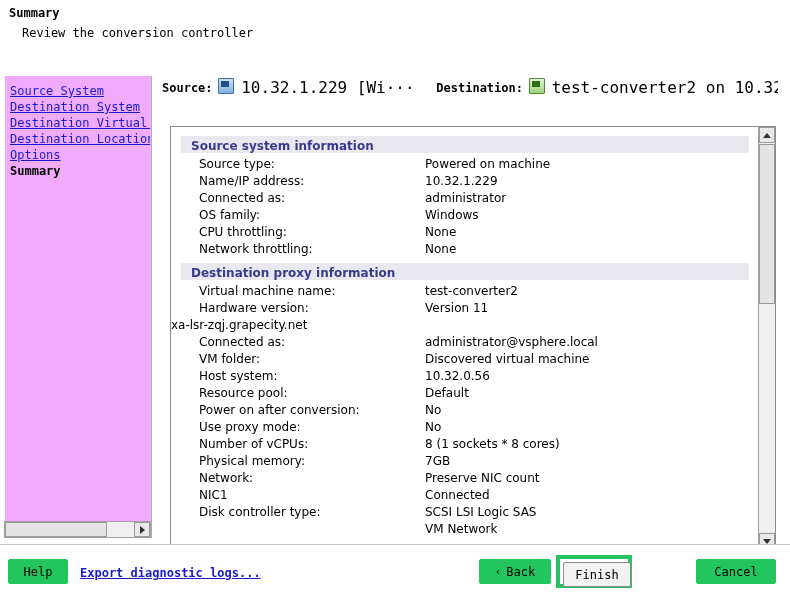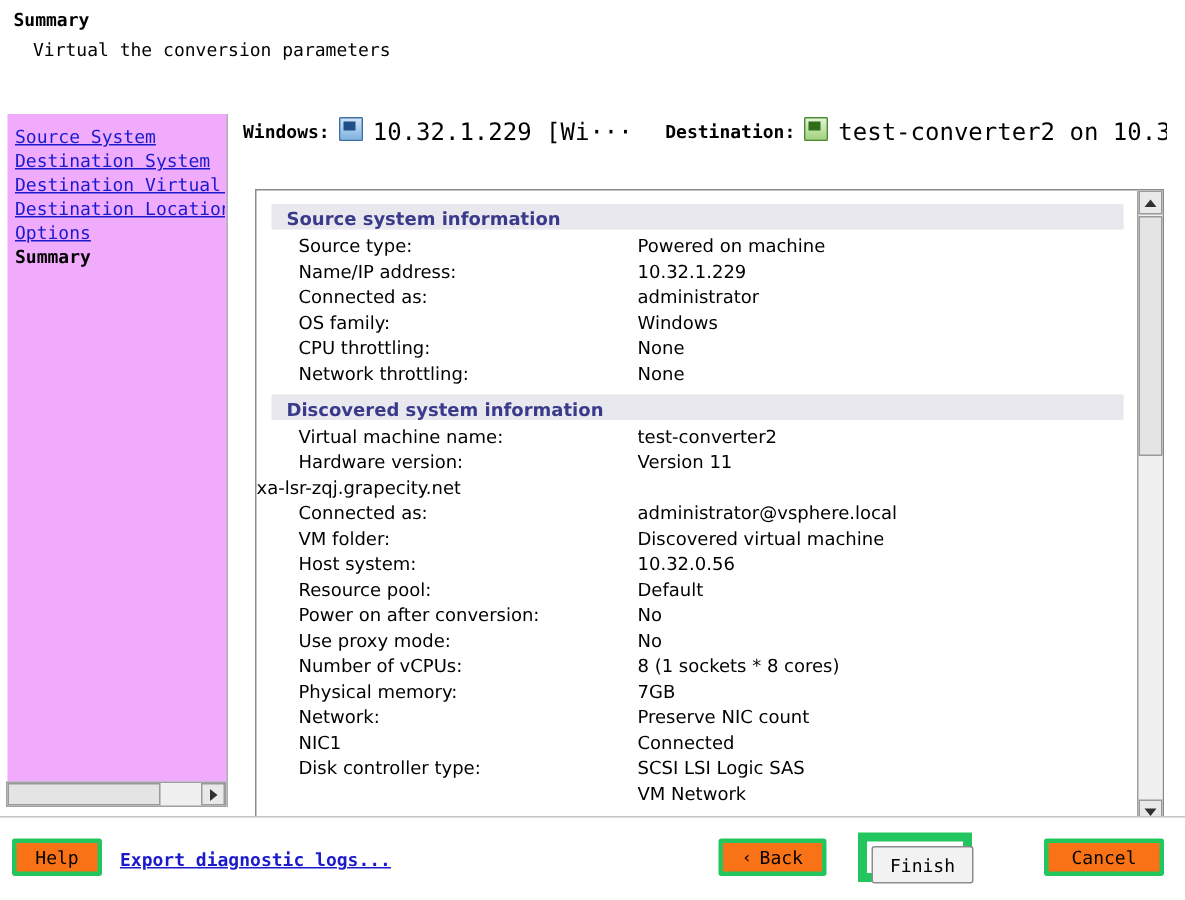--- a/index.html
+++ b/index.html
@@ -286,39 +286,39 @@
   .footer {
     position: absolute;
     left: 0; top: 544px;
     width: 790px;
     height: 56px;
     border-top: 1px solid #c4c4c4;
     background: #ffffff;
   }
   .btn {
     position: absolute;
-    background: #f97316;
-    border: 3px solid #22c55e;
+    background: #22c55e;
+    border: 1px solid #22c55e;
     border-radius: 2px;
     font-family: "DejaVu Sans Mono", monospace;
     font-size: 12px;
     color: #000000;
     display: flex;
     align-items: center;
     justify-content: center;
     cursor: pointer;
     box-sizing: border-box;
   }
   .btn-help { left: 8px; top: 14px; width: 60px; height: 25px; }
   .btn-back { left: 479px; top: 14px; width: 72px; height: 25px; }
   .btn-finish-wrap {
     position: absolute;
-    left: 572px; top: 10px;
+    left: 556px; top: 10px;
     width: 76px; height: 33px;
-    border: 6px solid #22c55e;
+    border: 4px solid #22c55e;
     box-sizing: border-box;
   }
   .btn-finish {
     position: absolute;
     left: 3px; top: 3px;
     width: 68px; height: 25px;
     background: #f2f2f2;
     border: 1px solid #8c8c8c;
     border-radius: 2px;
     font-family: "DejaVu Sans Mono", monospace;
@@ -346,21 +346,21 @@
     font-size: 11px;
   }
 </style>
 </head>
 <body>
 
 <div class="wizard">
 
   <div class="header">
     <div class="header-title">Summary</div>
-    <div class="header-sub">Virtual the conversion parameters</div>
+    <div class="header-sub">Review the conversion controller</div>
   </div>
 
   <div class="nav">
     <div class="nav-list">
       <div class="nav-item">Source System</div>
       <div class="nav-item">Destination System</div>
       <div class="nav-item">Destination Virtual M</div>
       <div class="nav-item">Destination Location</div>
       <div class="nav-item">Options</div>
       <div class="nav-item current">Summary</div>
@@ -370,21 +370,21 @@
   <div class="nav-hscroll">
     <div class="thumb"></div>
     <div class="arrow-right">
       <span class="tri-right"></span>
     </div>
   </div>
 
   <div class="right">
 
     <div class="srcdest">
-      <span class="sd-label">Windows:</span>
+      <span class="sd-label">Source:</span>
       <span class="mini-icon icon-machine"></span>
       <span class="sd-value">10.32.1.229 [Wi···</span>
       <span style="display:inline-block;width:14px"></span>
       <span class="sd-label">Destination:</span>
       <span class="mini-icon icon-vm"></span>
       <span class="sd-value">test-converter2 on 10.32.0.56 (VMwar···</span>
     </div>
 
     <div class="summary-frame">
       <div class="summary-scrollarea">
@@ -409,21 +409,21 @@
           </div>
           <div class="row">
             <div class="k">CPU throttling:</div>
             <div class="v">None</div>
           </div>
           <div class="row">
             <div class="k">Network throttling:</div>
             <div class="v">None</div>
           </div>
 
-          <div class="section-head">Discovered system information</div>
+          <div class="section-head">Destination proxy information</div>
           <div class="row">
             <div class="k">Virtual machine name:</div>
             <div class="v">test-converter2</div>
           </div>
           <div class="row">
             <div class="k">Hardware version:</div>
             <div class="v">Version 11</div>
           </div>
           <div class="row">
             <div class="v">xa-lsr-zqj.grapecity.net</div>

